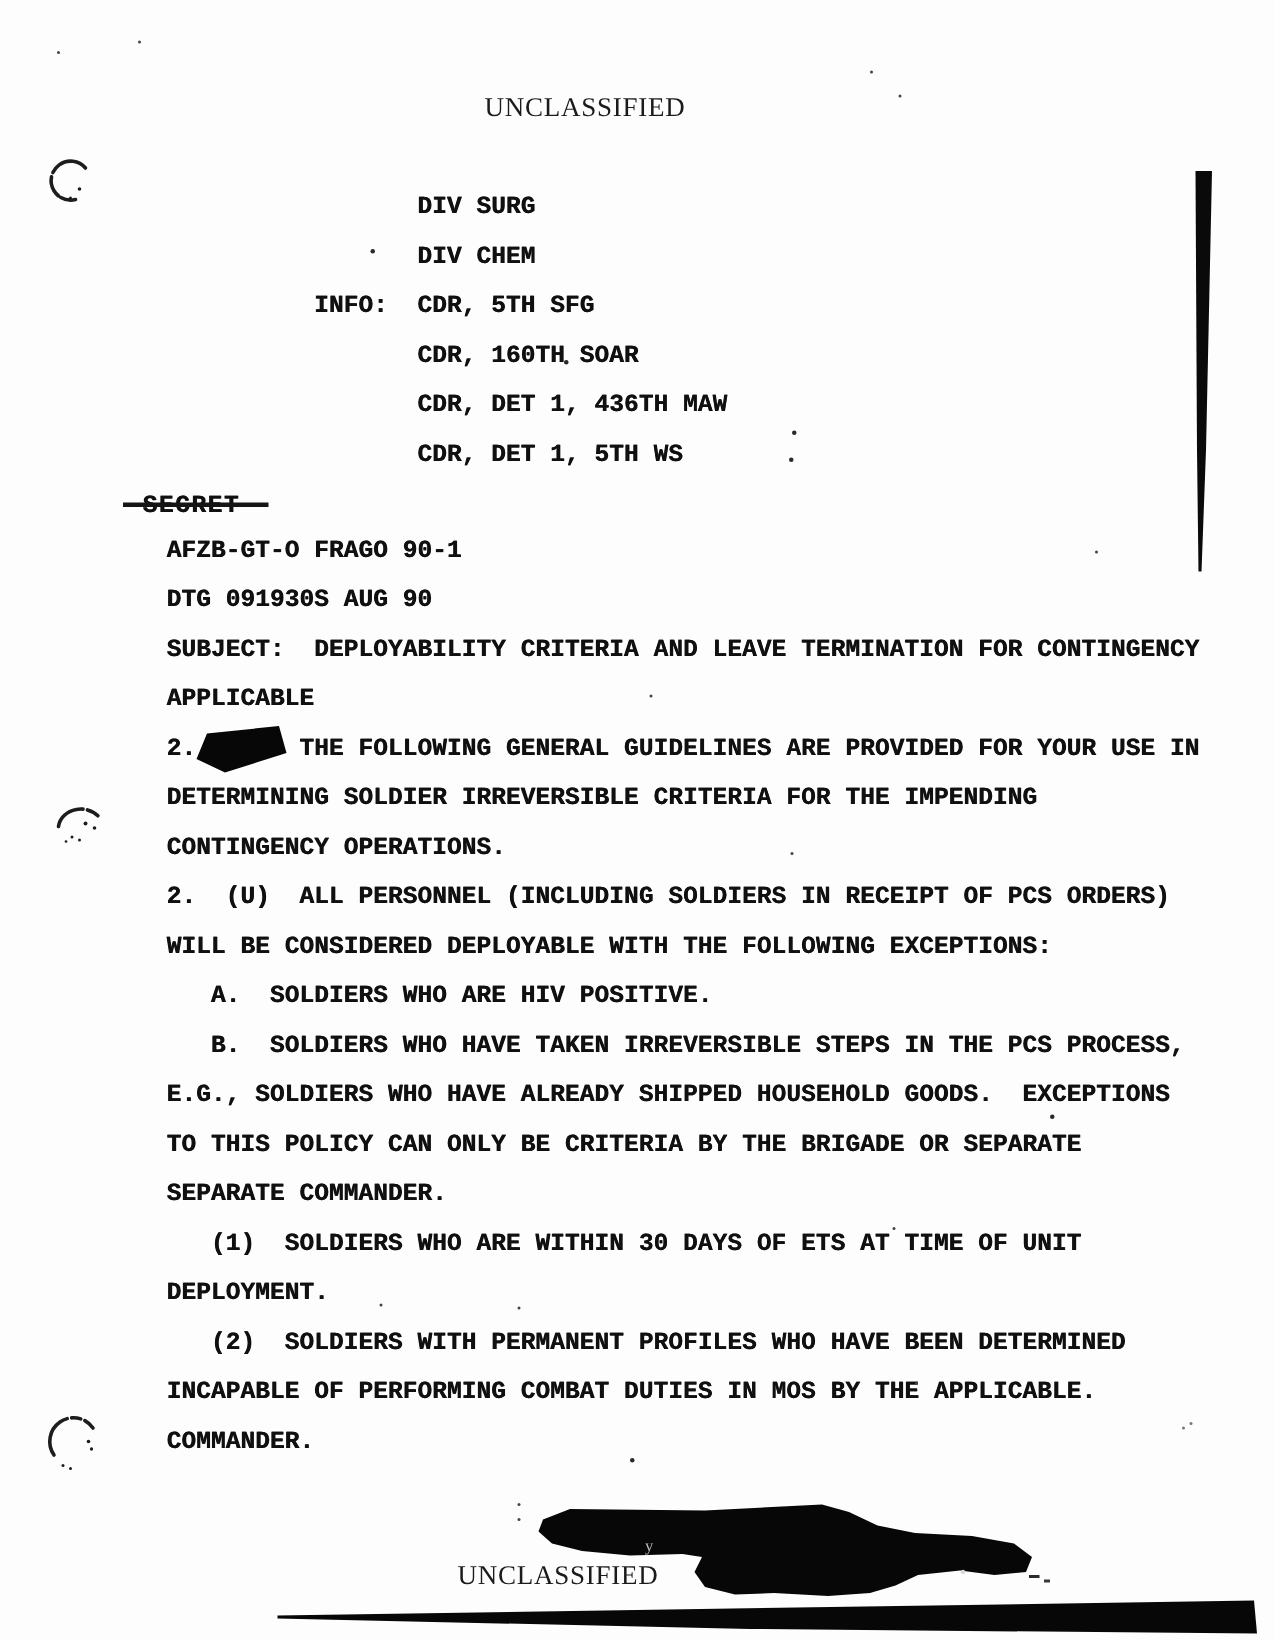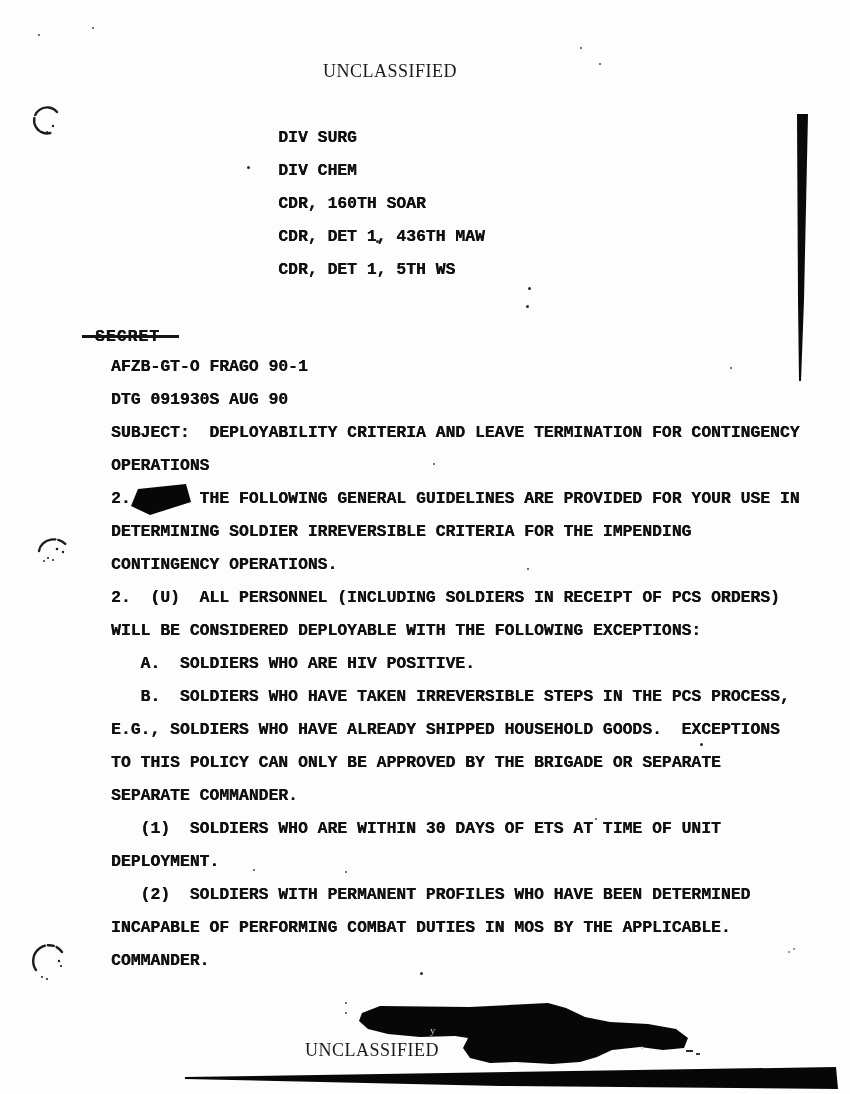--- a/index.html
+++ b/index.html
@@ -56,44 +56,45 @@
 </head>
 <body>
 
 <div class="page">
 
   <div class="serif-label top-classification">UNCLASSIFIED</div>
 
   <div class="type-block address-block">
       <div class="tline">                 DIV SURG</div>
       <div class="tline">                 DIV CHEM</div>
+      <div class="tline">          INFO:  CDR, 5TH SFG</div>
       <div class="tline">                 CDR, 160TH SOAR</div>
       <div class="tline">                 CDR, DET 1, 436TH MAW</div>
       <div class="tline">                 CDR, DET 1, 5TH WS</div>
     </div>
 
   <div class="secret-strike">
     <span class="secret-text">SECRET</span>
     <span class="strike-line"></span>
   </div>
 
   <div class="type-block body-block">
       <div class="tline">AFZB-GT-O FRAGO 90-1</div>
       <div class="tline">DTG 091930S AUG 90</div>
       <div class="tline">SUBJECT:  DEPLOYABILITY CRITERIA AND LEAVE TERMINATION FOR CONTINGENCY</div>
-      <div class="tline">OPERATIONS</div>
+      <div class="tline">APPLICABLE</div>
       <div class="tline">2.       THE FOLLOWING GENERAL GUIDELINES ARE PROVIDED FOR YOUR USE IN</div>
       <div class="tline">DETERMINING SOLDIER IRREVERSIBLE CRITERIA FOR THE IMPENDING</div>
       <div class="tline">CONTINGENCY OPERATIONS.</div>
       <div class="tline">2.  (U)  ALL PERSONNEL (INCLUDING SOLDIERS IN RECEIPT OF PCS ORDERS)</div>
       <div class="tline">WILL BE CONSIDERED DEPLOYABLE WITH THE FOLLOWING EXCEPTIONS:</div>
       <div class="tline">   A.  SOLDIERS WHO ARE HIV POSITIVE.</div>
       <div class="tline">   B.  SOLDIERS WHO HAVE TAKEN IRREVERSIBLE STEPS IN THE PCS PROCESS,</div>
       <div class="tline">E.G., SOLDIERS WHO HAVE ALREADY SHIPPED HOUSEHOLD GOODS.  EXCEPTIONS</div>
-      <div class="tline">TO THIS POLICY CAN ONLY BE APPROVED BY THE BRIGADE OR SEPARATE</div>
+      <div class="tline">TO THIS POLICY CAN ONLY BE CRITERIA BY THE BRIGADE OR SEPARATE</div>
       <div class="tline">SEPARATE COMMANDER.</div>
       <div class="tline">   (1)  SOLDIERS WHO ARE WITHIN 30 DAYS OF ETS AT TIME OF UNIT</div>
       <div class="tline">DEPLOYMENT.</div>
       <div class="tline">   (2)  SOLDIERS WITH PERMANENT PROFILES WHO HAVE BEEN DETERMINED</div>
       <div class="tline">INCAPABLE OF PERFORMING COMBAT DUTIES IN MOS BY THE APPLICABLE.</div>
       <div class="tline">COMMANDER.</div>
     </div>
 
   <svg class="artifacts" width="850" height="1094" viewBox="0 0 850 1094">
 

